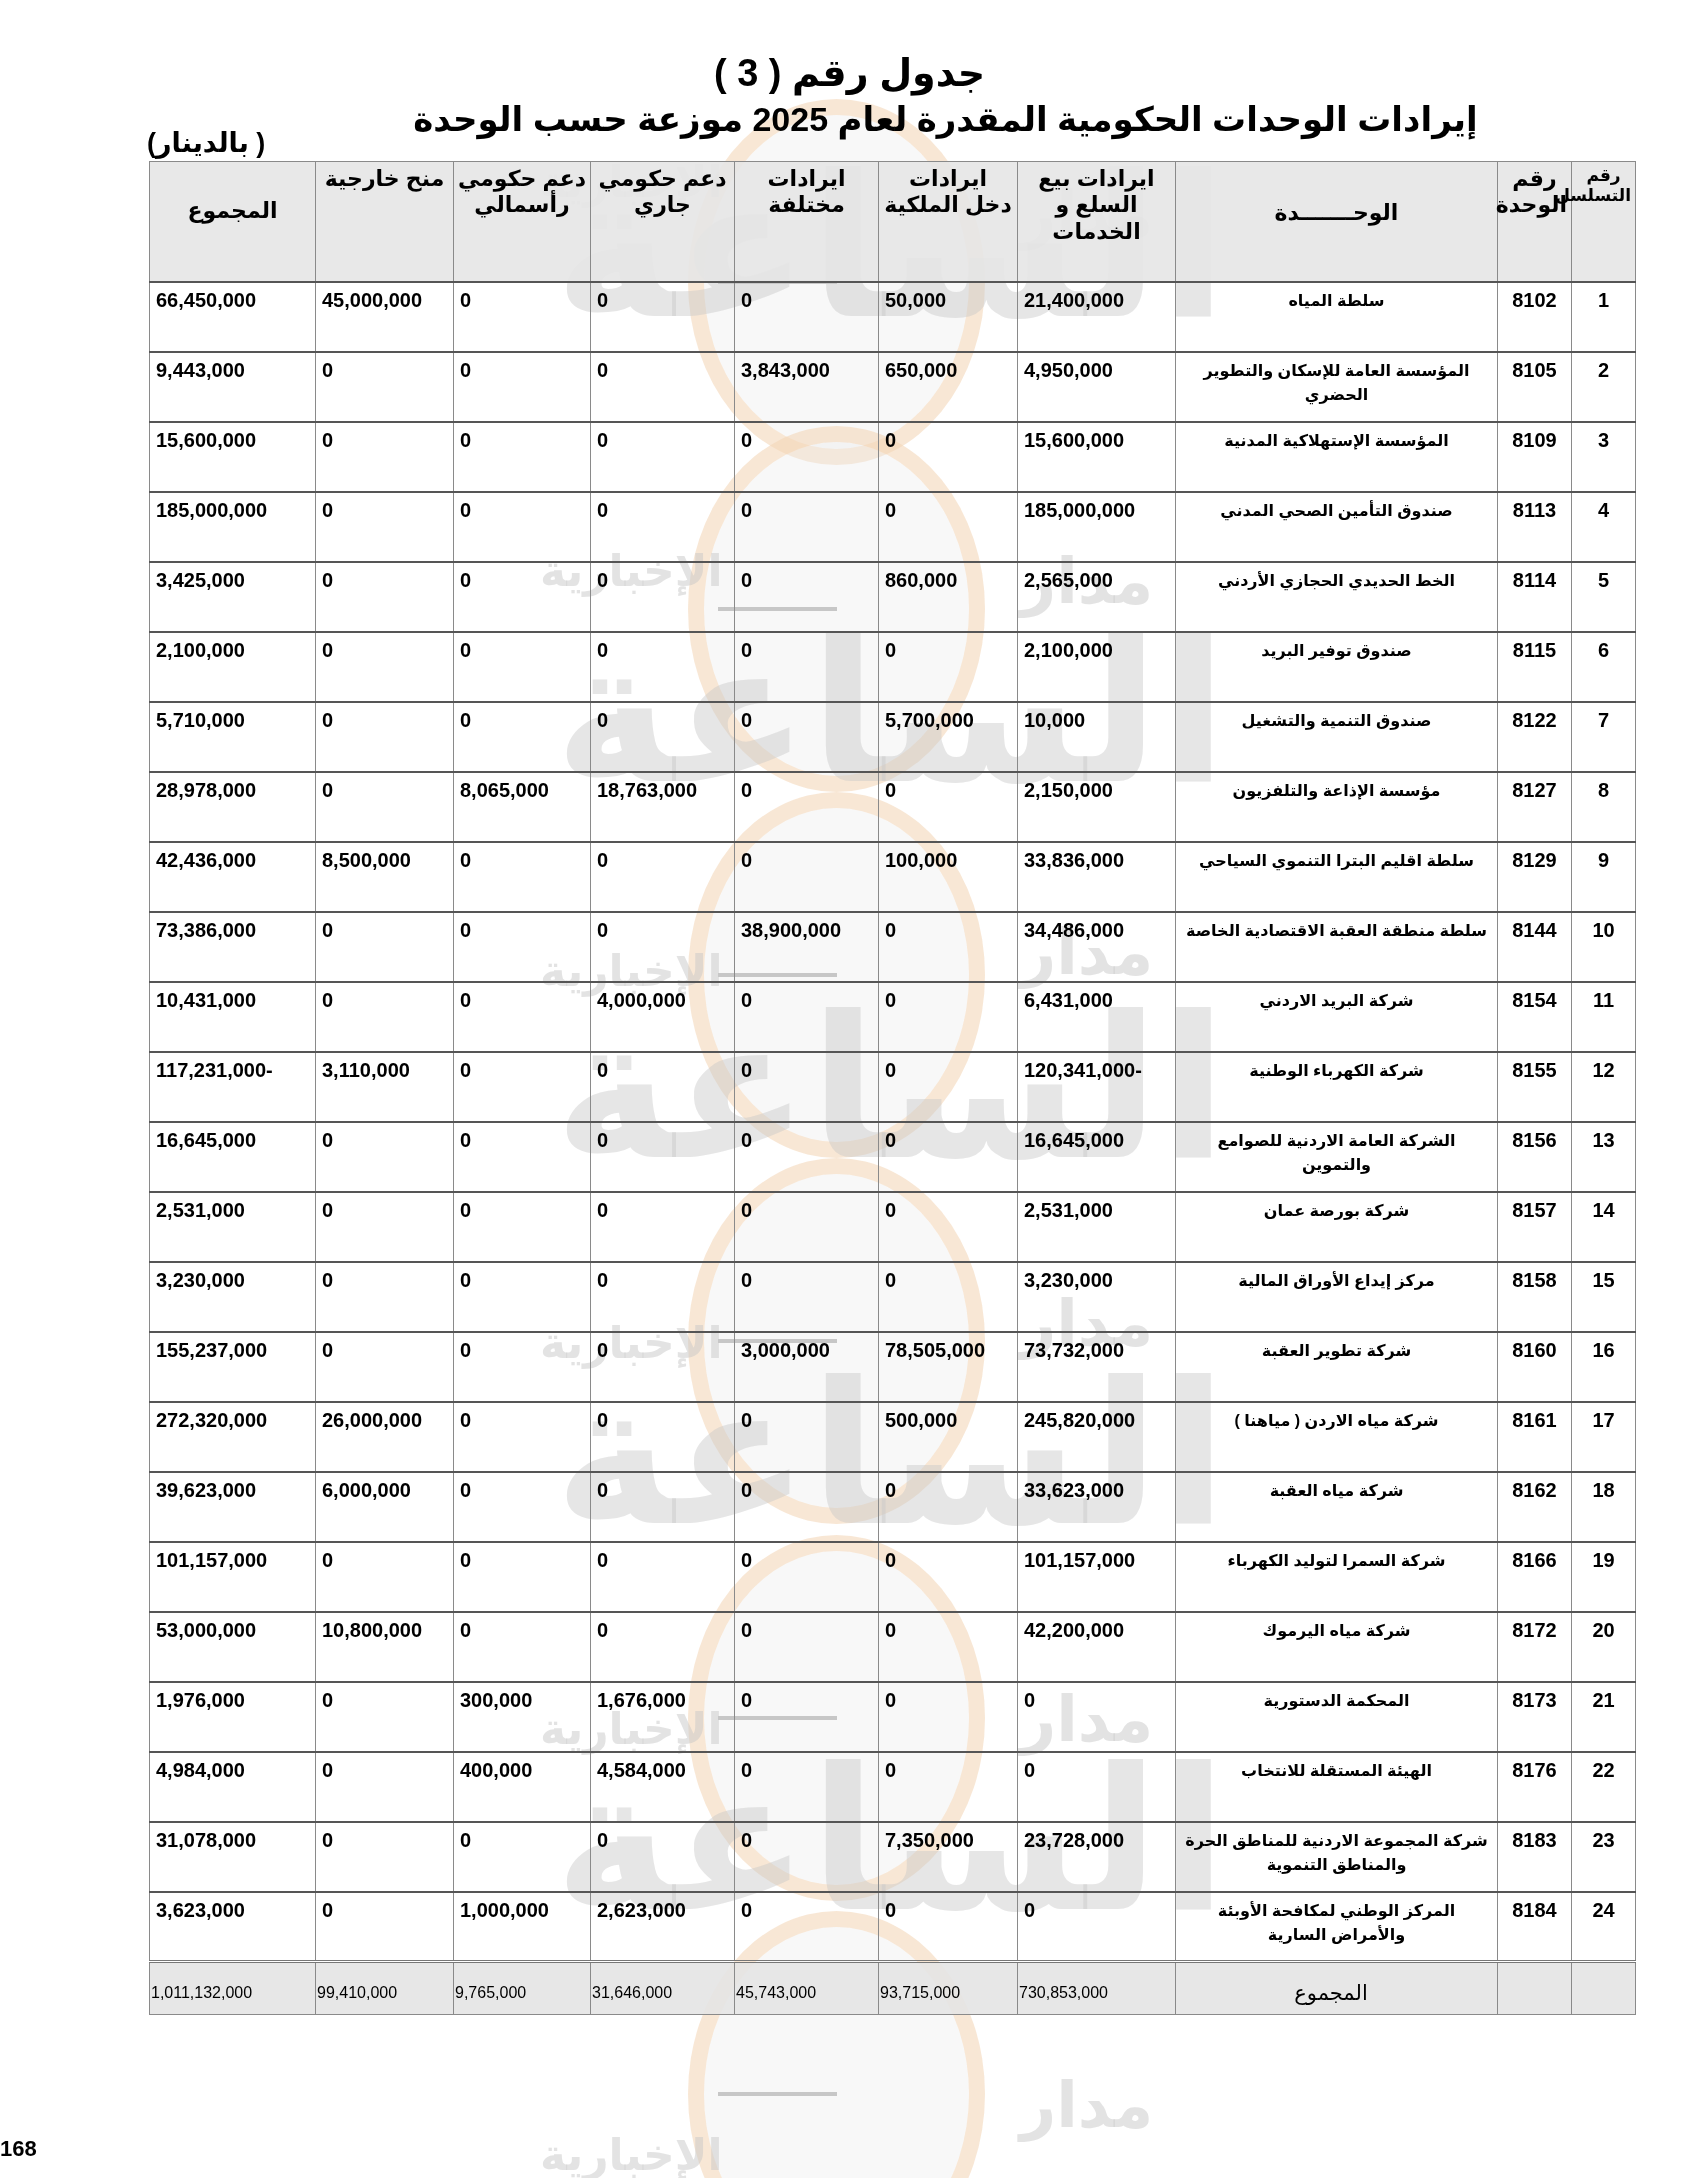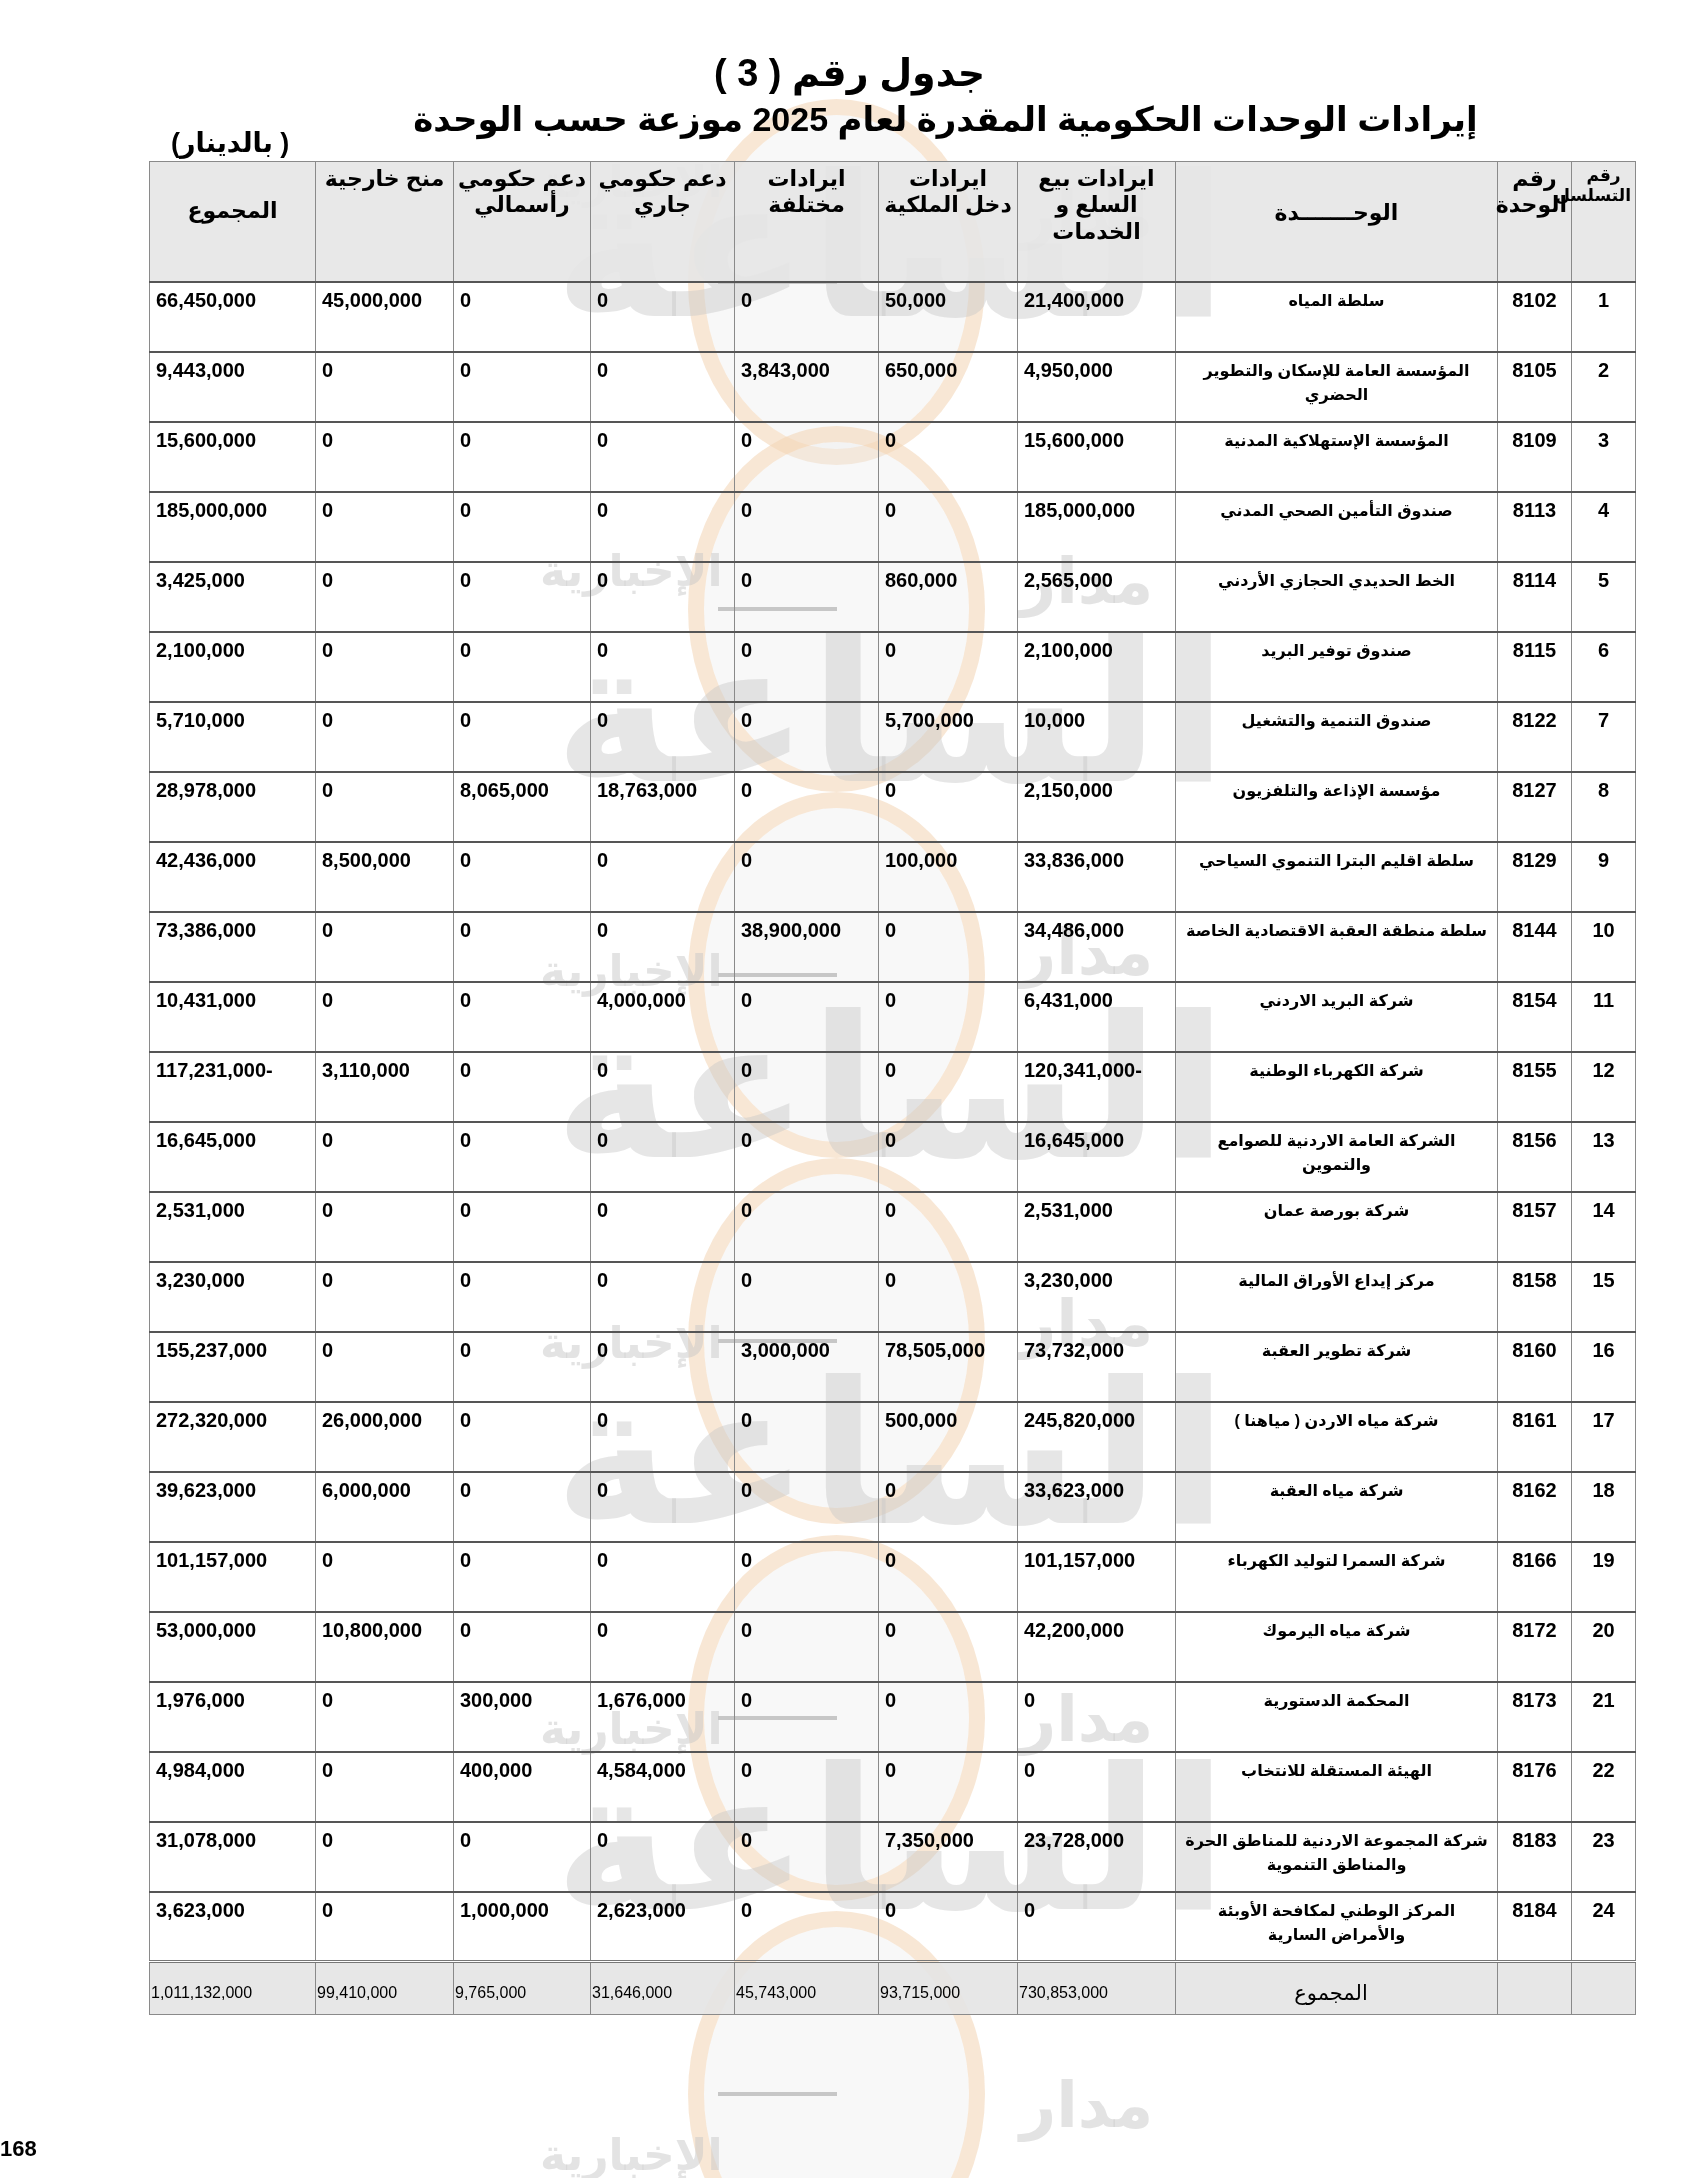--- a/index.html
+++ b/index.html
@@ -15,21 +15,21 @@
               width: 119px; height: 4px; background: rgba(150,150,150,0.5);
               transform: translate(-100%, -50%); }
   .wm-text { color: rgba(200, 200, 200, 0.45); font-weight: bold; font-size: 198px;
              line-height: 1; direction: rtl; }
   .wm-small { color: rgba(200, 200, 200, 0.5); font-weight: bold; font-size: 44px; direction: rtl; }
 
   .title1 { position: absolute; top: 51px; left: 8px; width: 1683px; text-align: center;
             font-size: 38px; font-weight: bold; direction: rtl; z-index: 2; }
   .title2 { position: absolute; top: 99px; left: 0; width: 1683px; text-align: center;
             font-size: 34px; font-weight: bold; direction: rtl; padding-left: 208px; box-sizing: border-box; z-index: 2; }
-  .unit { position: absolute; top: 127px; left: 147px; font-size: 27px; font-weight: bold; direction: rtl; z-index: 2; margin-left: 24px; }
+  .unit { position: absolute; top: 127px; left: 147px; font-size: 27px; font-weight: bold; direction: rtl; z-index: 2; }
 
   table { position: absolute; top: 161px; left: 149px; width: 1485px;
           border-collapse: collapse; direction: rtl; z-index: 1; table-layout: fixed; }
   th, td { border: 1px solid #8a8a8a; box-sizing: border-box; }
   thead th { background: rgba(230, 230, 230, 0.9); font-size: 22px; font-weight: bold;
              vertical-align: top; padding: 4px 4px; height: 120px; line-height: 1.2; text-align: center; }
   tbody td { height: 70px; vertical-align: top; font-size: 20px; font-weight: bold;
              padding: 6px 6px 0 6px; background: transparent; }
   tbody tr { border-top: 2px solid #555; }
   td.num { text-align: left; direction: ltr; }

